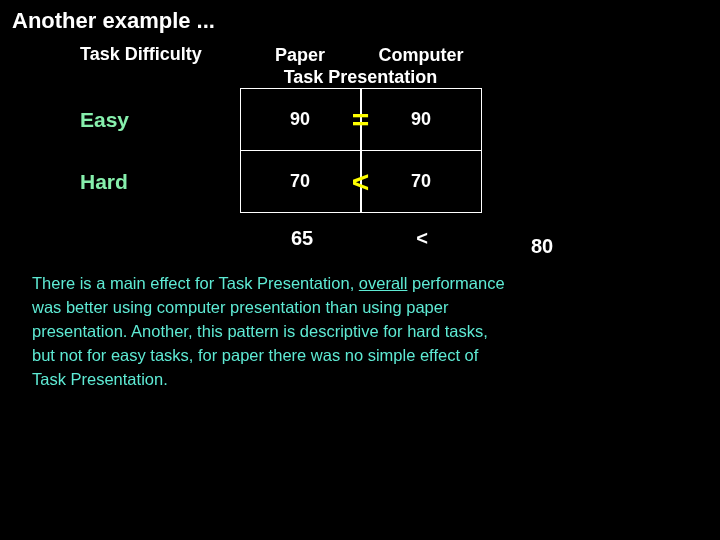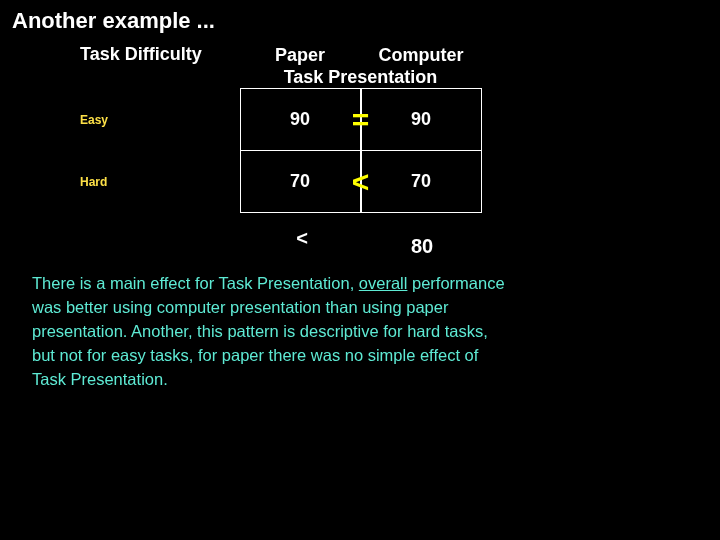--- a/index.html
+++ b/index.html
@@ -55,22 +55,22 @@
     .th-computer {
       color: #fff;
       font-size: 18px;
       font-weight: bold;
       text-align: center;
       width: 120px;
       padding-bottom: 4px;
     }
 
     .td-row-label {
-      color: #fde047;
-      font-size: 12px;
+      color: #86efac;
+      font-size: 21px;
       font-weight: bold;
       text-align: left;
       padding-left: 4px;
       vertical-align: middle;
     }
 
     .td-data {
       border: 1.5px solid #fff;
       font-size: 18px;
       font-weight: bold;
@@ -141,20 +141,21 @@
         <td class="td-op">
           <span style="color:#ffff00; font-size:30px; font-weight:bold; position:absolute; left:50%; top:50%; transform:translate(-50%,-50%); z-index:10; white-space:nowrap;">&lt;</span>
         </td>
         <td class="td-data">70</td>
       </tr>
     </tbody>
   </table>
 
   <div class="summary-line">
     <div class="sum-spacer"></div>
+    <div class="sum-val1">65</div>
     <div class="sum-opval">&lt;</div>
     <div class="sum-val2">80</div>
   </div>
 
   <div class="body-text">
     <span>There is a main effect for Task Presentation, <span style="text-decoration:underline;">overall</span> performance</span><br>
     <span>was better using computer presentation than using paper</span><br>
     <span>presentation.  Another, this pattern is descriptive for hard tasks,</span><br>
     <span>but not for easy tasks, for paper there was no simple effect of</span><br>
     <span>Task Presentation.</span>

